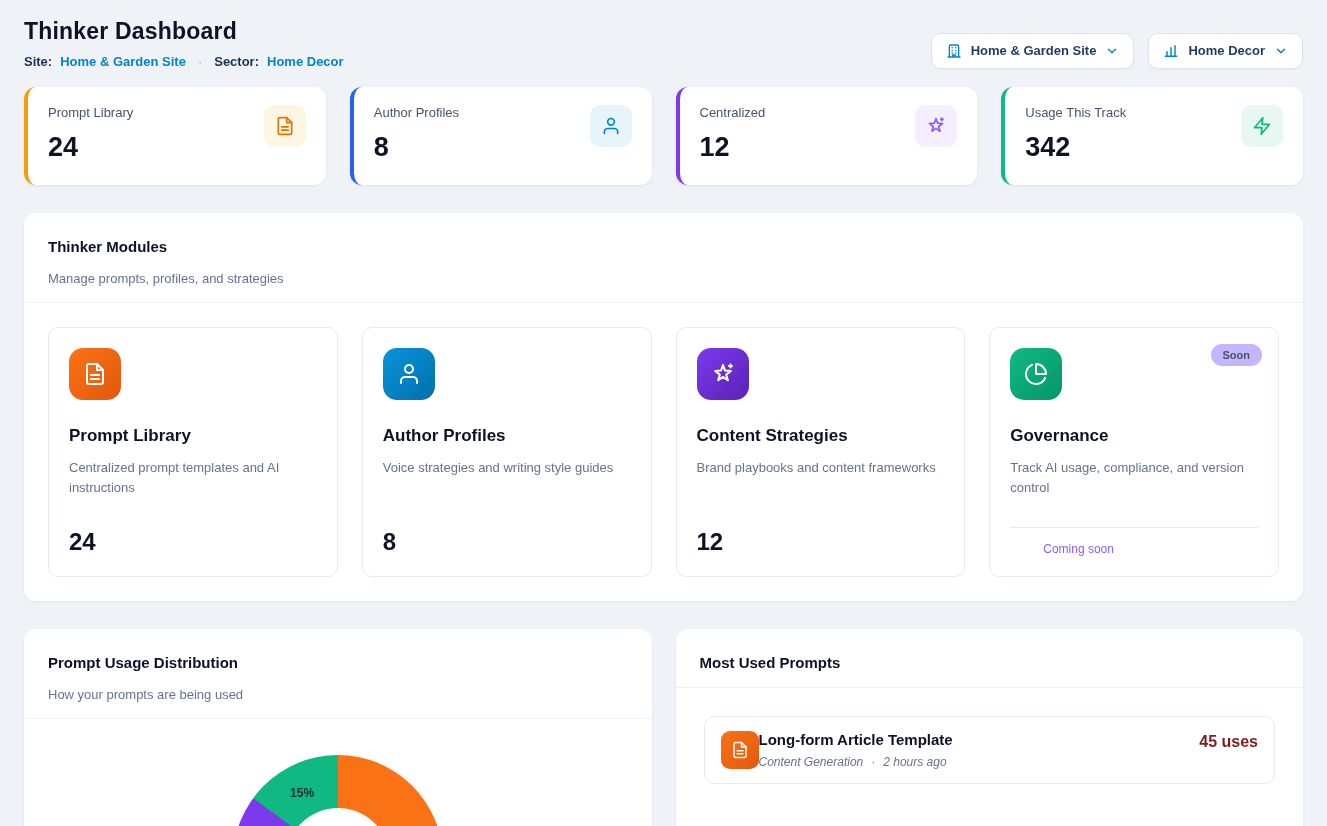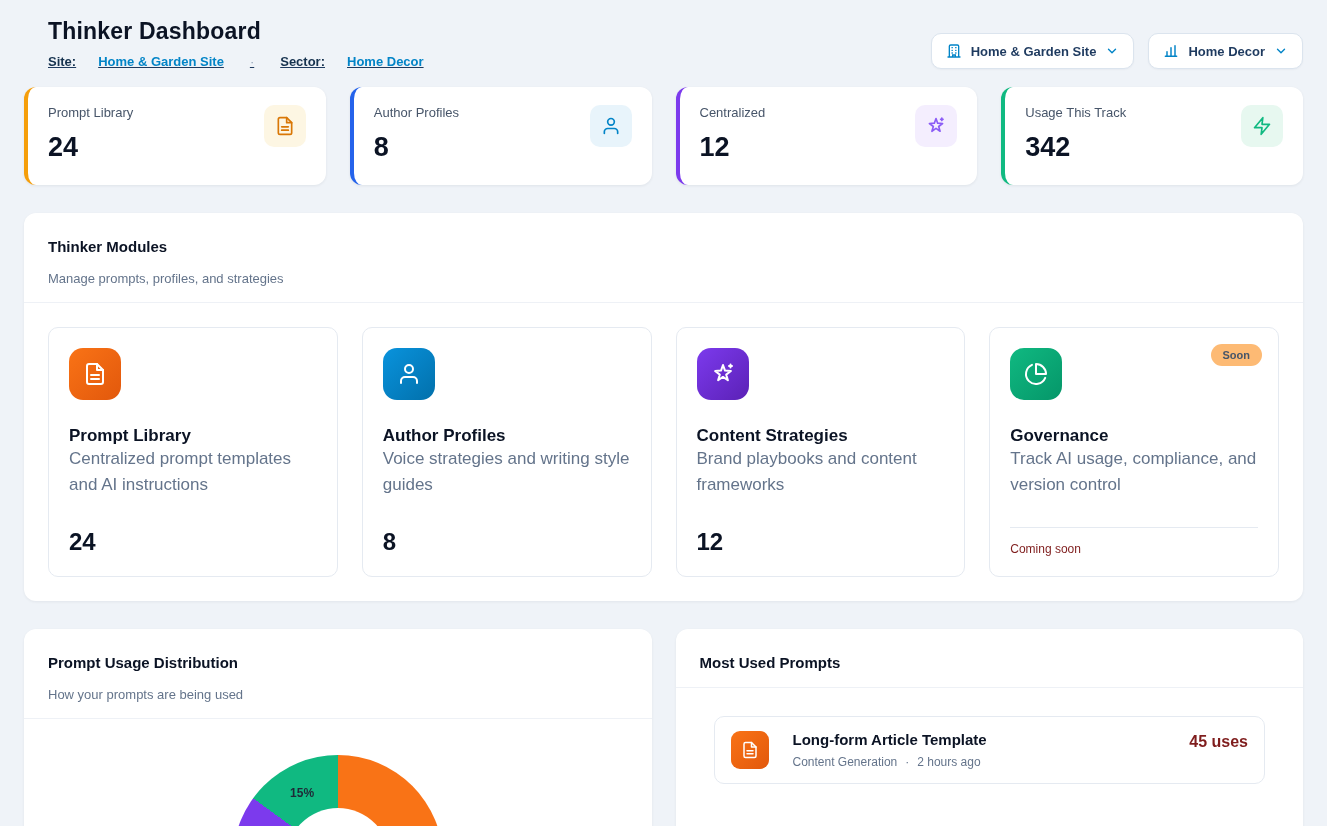--- a/index.html
+++ b/index.html
@@ -5,23 +5,23 @@
   * { margin:0; padding:0; box-sizing:border-box; }
   html,body { width:1327px; height:826px; overflow:hidden; }
   body {
     font-family:"Liberation Sans", sans-serif;
     background:#eff3f8;
     color:#0f172a;
   }
   .app { width:1327px; height:826px; padding:18px 24px; overflow:hidden; }
 
   
-  .topbar { display:flex; justify-content:space-between; align-items:flex-end;margin-left:24px; }
+  .topbar { display:flex; justify-content:space-between; align-items:center; }
   .page-title { font-size:23px; font-weight:800; color:#0b1324; letter-spacing:.2px; }
-  .breadcrumb { margin-top:9px; font-size:13px; color:#1e3a5f; display:flex; gap:22px; align-items:center;text-decoration:underline; }
+  .breadcrumb { margin-top:9px; font-size:13px; color:#1e3a5f; display:flex; gap:8px; align-items:center; }
   .breadcrumb .lbl { font-weight:700; color:#16324f; }
   .breadcrumb a { color:#0284c7; font-weight:700; text-decoration:none; }
   .breadcrumb .dot { color:#94a3b8; margin:0 4px; }
   .selectors { display:flex; gap:14px; margin-top:14px; }
   .select-btn {
     display:flex; align-items:center; gap:9px; background:#fff;
     border:1px solid #dbe4ee; border-radius:10px; padding:9px 14px;
     font-size:13px; font-weight:700; color:#1e3a5f; cursor:pointer;
     box-shadow:0 1px 2px rgba(16,24,40,.04);
   }
@@ -59,56 +59,56 @@
   .module-card {
     border:1px solid #e5eaf1; border-radius:10px; padding:20px; min-height:250px;
     display:flex; flex-direction:column; position:relative; background:#fff; cursor:pointer;
   }
   .module-icon { width:52px; height:52px; border-radius:14px; display:flex; align-items:center; justify-content:center; color:#fff; }
   .module-icon.mi-orange { background:linear-gradient(135deg,#f97316,#e2580c); }
   .module-icon.mi-blue   { background:linear-gradient(135deg,#0993dd,#0270ab); }
   .module-icon.mi-purple { background:linear-gradient(135deg,#7c3aed,#5b21b6); }
   .module-icon.mi-green  { background:linear-gradient(135deg,#10b981,#059669); }
   .module-title { font-size:17px; font-weight:800; color:#0b1324; margin-top:26px; }
-  .module-desc { font-size:17px; color:#64748b; line-height:1.55; }
+  .module-desc { font-size:13px; color:#64748b; line-height:1.55; margin-top:12px; }
   .module-value { font-size:24px; font-weight:800; color:#0b1324; margin-top:auto; }
   .soon-badge {
-    position:absolute; top:16px; right:16px; background:#fdba74; color:#475569;
+    position:absolute; top:16px; right:16px; background:#c4b5fd; color:#475569;
     font-size:11px; font-weight:600; padding:5px 12px; border-radius:999px;
   }
   .module-divider { border:none; border-top:1px solid #e5eaf1; margin-top:auto; }
-  .module-footer { font-size:12px; color:#7f1d1d; margin-top:14px; }
+  .module-footer { font-size:12px; color:#8b5cf6; margin-top:14px;margin-left:33px; }
 
   
   .bottom-grid { display:grid; grid-template-columns:1fr 1fr; gap:24px; margin-top:28px; }
   .bottom-card { background:#fff; border-radius:12px; box-shadow:0 1px 3px rgba(16,24,40,.06); height:420px; overflow:hidden; }
 
   .donut-wrap { position:relative; width:210px; height:210px; margin:36px auto 0; }
   .donut { width:210px; height:210px; border-radius:50%; position:relative; }
   .donut::after {
     content:""; position:absolute; left:50%; top:50%; width:104px; height:104px;
     transform:translate(-50%,-50%); background:#fff; border-radius:50%;
   }
   .donut-label {
     position:absolute; left:33%; top:18%; transform:translate(-50%,-50%);
     font-size:12px; font-weight:700; color:#1f2937; z-index:2;
   }
 
   .prompt-item {
-    margin:28px 38px 0; border:1px solid #e5eaf1; border-radius:10px;
-    padding:14px 16px; display:flex; align-items:center; gap:24px; cursor:pointer; background:#fff;
+    margin:28px 28px 0; border:1px solid #e5eaf1; border-radius:10px;
+    padding:14px 16px; display:flex; align-items:center; gap:0; cursor:pointer; background:#fff;
   }
   .prompt-item-icon {
     width:38px; height:38px; border-radius:9px; flex:none;
     background:linear-gradient(135deg,#f97316,#e2580c); color:#fff;
     display:flex; align-items:center; justify-content:center;
   }
   .prompt-item-main { flex:1; min-width:0; }
   .prompt-item-title { font-size:15px; font-weight:800; color:#0b1324; }
-  .prompt-item-meta { font-size:12px; color:#64748b; margin-top:7px; display:flex; gap:8px; align-items:center; }
+  .prompt-item-meta { font-size:12px; color:#64748b; margin-top:7px; display:flex; gap:8px; align-items:center;font-style:italic; }
   .prompt-item-uses { font-size:16px; font-weight:700; color:#7f1d1d; align-self:flex-start; margin-top:2px; }
 
   svg { display:block; }
 </style>
 </head>
 <body>
 
 <div class="app">
 
   <div class="topbar">

